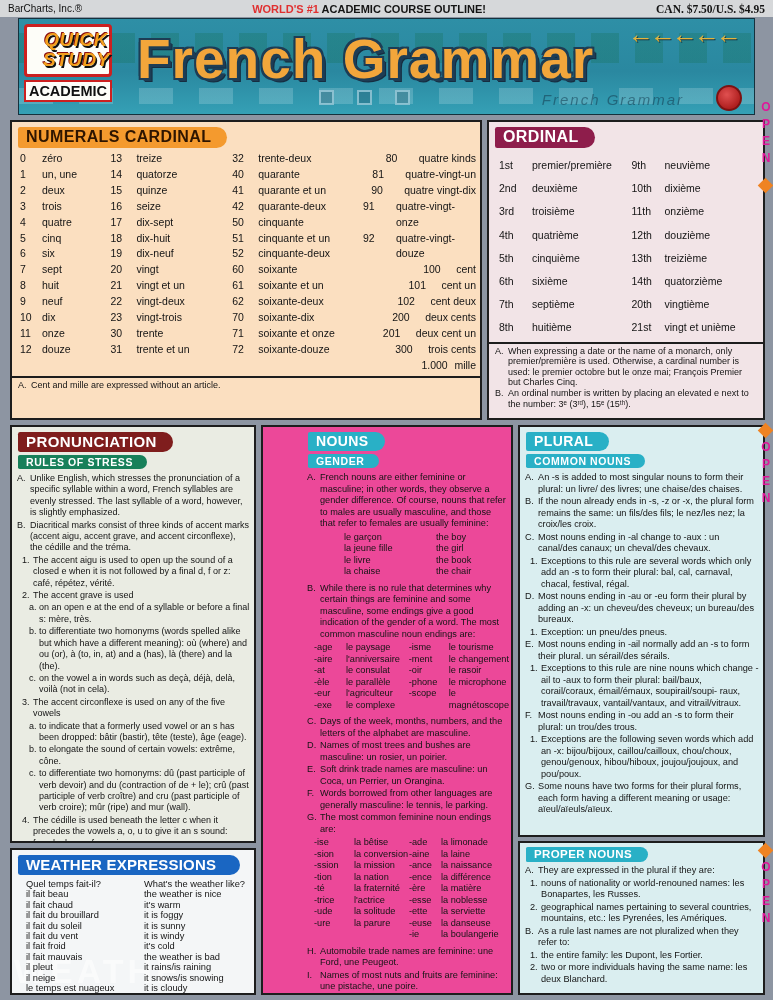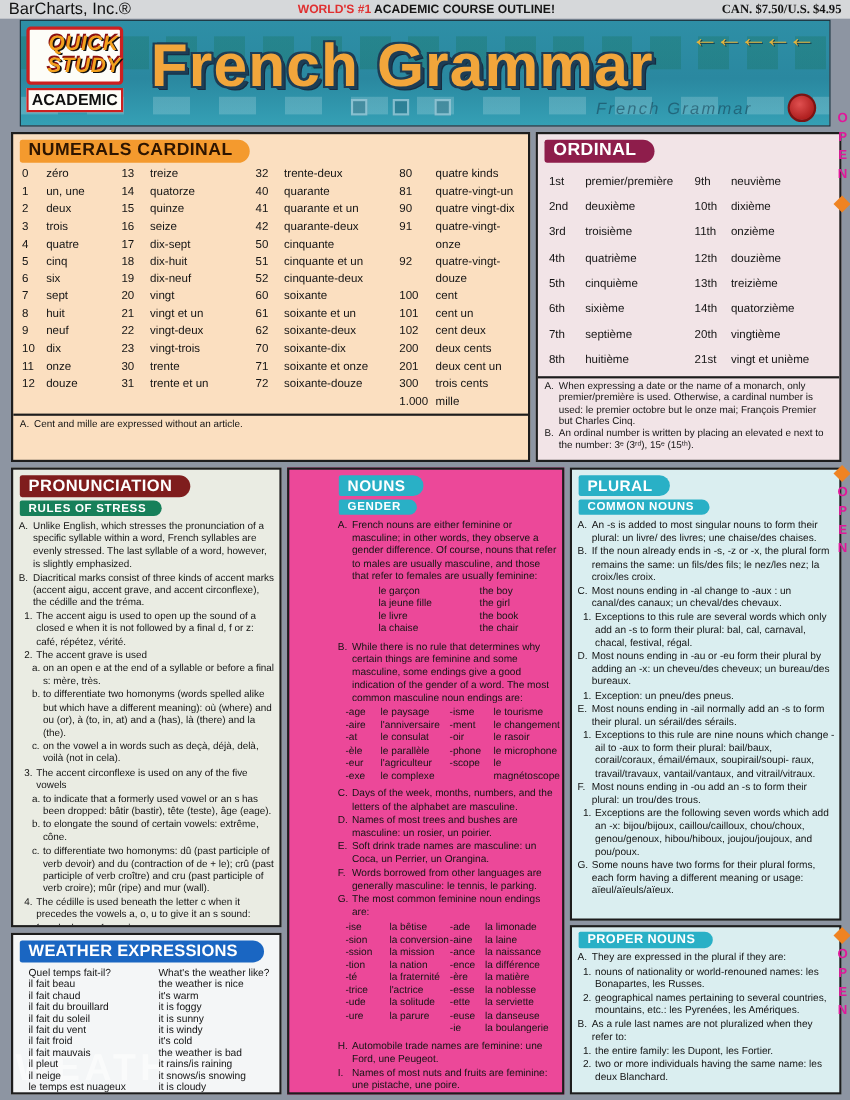--- a/index.html
+++ b/index.html
@@ -5,21 +5,21 @@
   * { margin:0; padding:0; box-sizing:border-box; }
   html,body { width:773px; height:1000px; }
   body {
     position:relative; background:#8d95a2; overflow:hidden;
     font-family:"Liberation Sans", sans-serif; color:#141414;
   }
   
   .topbar { position:absolute; left:0; top:0; width:773px; height:17px;
     background:#d6d8da; display:flex; align-items:center; justify-content:space-between;
     padding:0 8px; font-size:11px; }
-  .topbar .pub { font-size:15px; color:#111; }
+  .topbar .pub { font-size:10px; color:#111; }
   .topbar .tag { font-weight:bold; }
   .topbar .tag .red { color:#e03030; }
   .topbar .price { font-family:"Liberation Serif", serif; font-weight:bold; font-size:11.5px; }
   
   .banner { position:absolute; left:18px; top:18px; width:737px; height:97px;
     background:linear-gradient(180deg,#2e8fa6 0%,#2a88a0 55%,#35a0b5 100%);
     border:1px solid #15313d; overflow:hidden; }
   .banner .stripes { position:absolute; left:0; top:14px; width:100%; height:30px;
     background:repeating-linear-gradient(90deg, rgba(20,110,80,.55) 0 28px, rgba(20,110,80,0) 28px 44px);
     opacity:.5; }
@@ -49,21 +49,21 @@
   .box { position:absolute; border:2px solid #1d1d1d; overflow:hidden; z-index:2; }
   .pill { display:inline-block; font-weight:800; letter-spacing:.4px;
     border-radius:3px 14px 14px 3px; padding:1px 16px 2px 8px; margin:5px 0 0 6px; }
   .subpill { display:inline-block; font-weight:800; font-size:10.5px; letter-spacing:.6px;
     border-radius:3px 12px 12px 3px; padding:1px 14px 1px 8px; margin:2px 0 0 6px; color:#fff; }
   
   .numerals { left:10px; top:120px; width:472px; height:300px; background:#fbdfc0; }
   .numerals .pill { background:#f49a2e; color:#2e1500; font-size:16px; }
   .numtable { display:flex; padding:3px 4px 0 8px; }
   .numcol { display:flex; flex-direction:column; }
-  .numcol.c1 { width:92px; } .numcol.c2 { width:124px; } .numcol.c3 { width:133px; } .numcol.c4 { width:115px; }
+  .numcol.c1 { width:92px; } .numcol.c2 { width:124px; } .numcol.c3 { width:133px; } .numcol.c4 { width:115px;align-items:flex-end; }
   .nrow { display:flex; font-size:10.5px; line-height:15.9px; }
   .nrow .nn { width:26px; flex:none; }
   .numcol.c1 .nn { width:22px; }
   .numcol.c4 .nn { width:33px; }
   .notes { border-top:2px solid #1d1d1d; margin-top:2px; padding:2px 6px 0 6px;
     font-size:9px; line-height:10.6px; }
   .noterow { display:flex; }
   .noterow .nl { width:13px; flex:none; }
   .noterow .nt { flex:1; }
   

